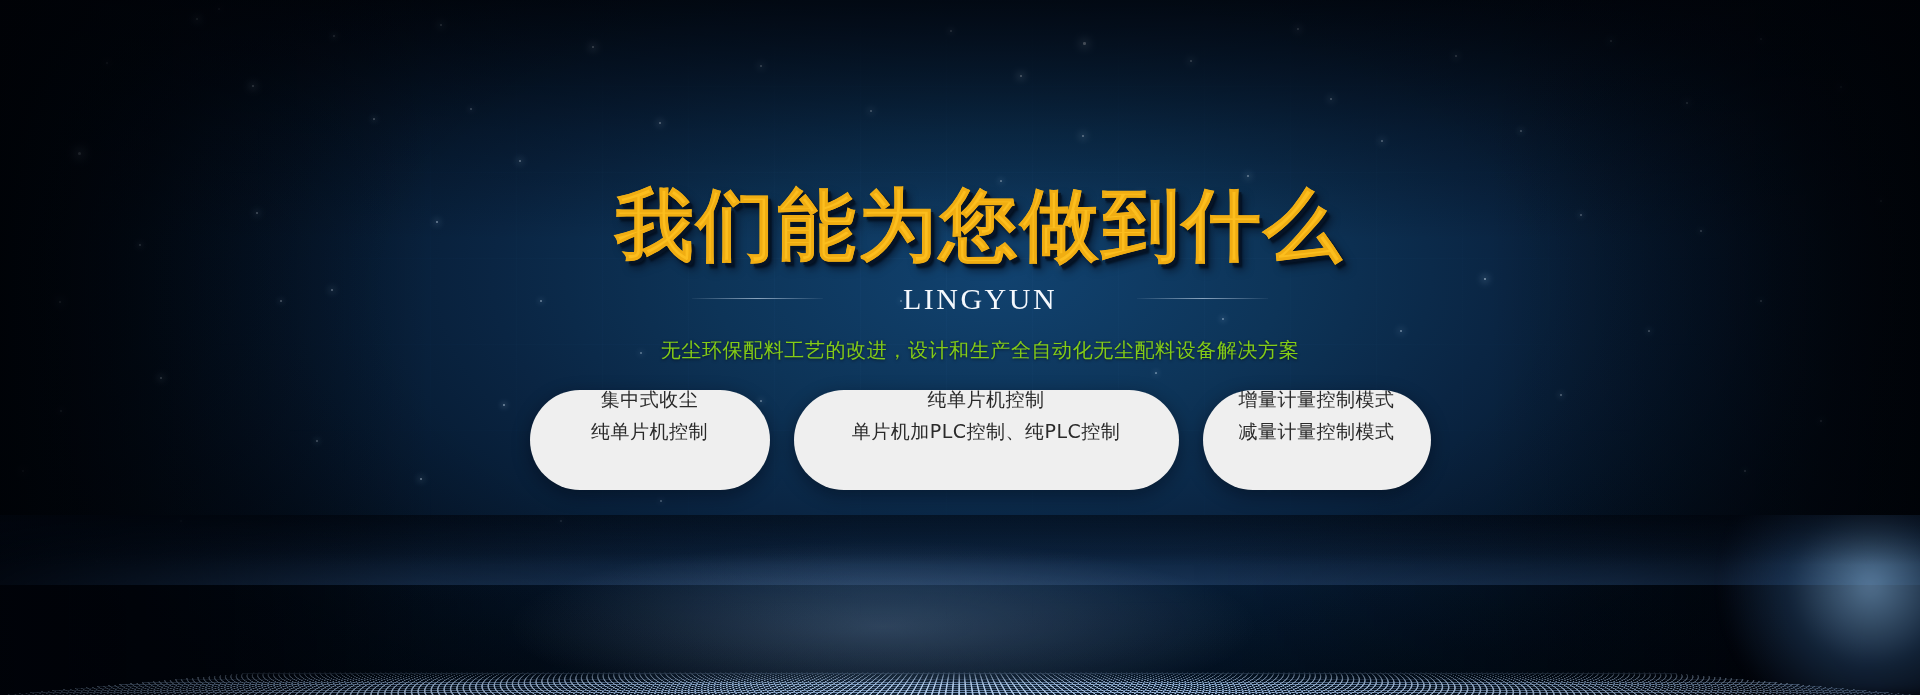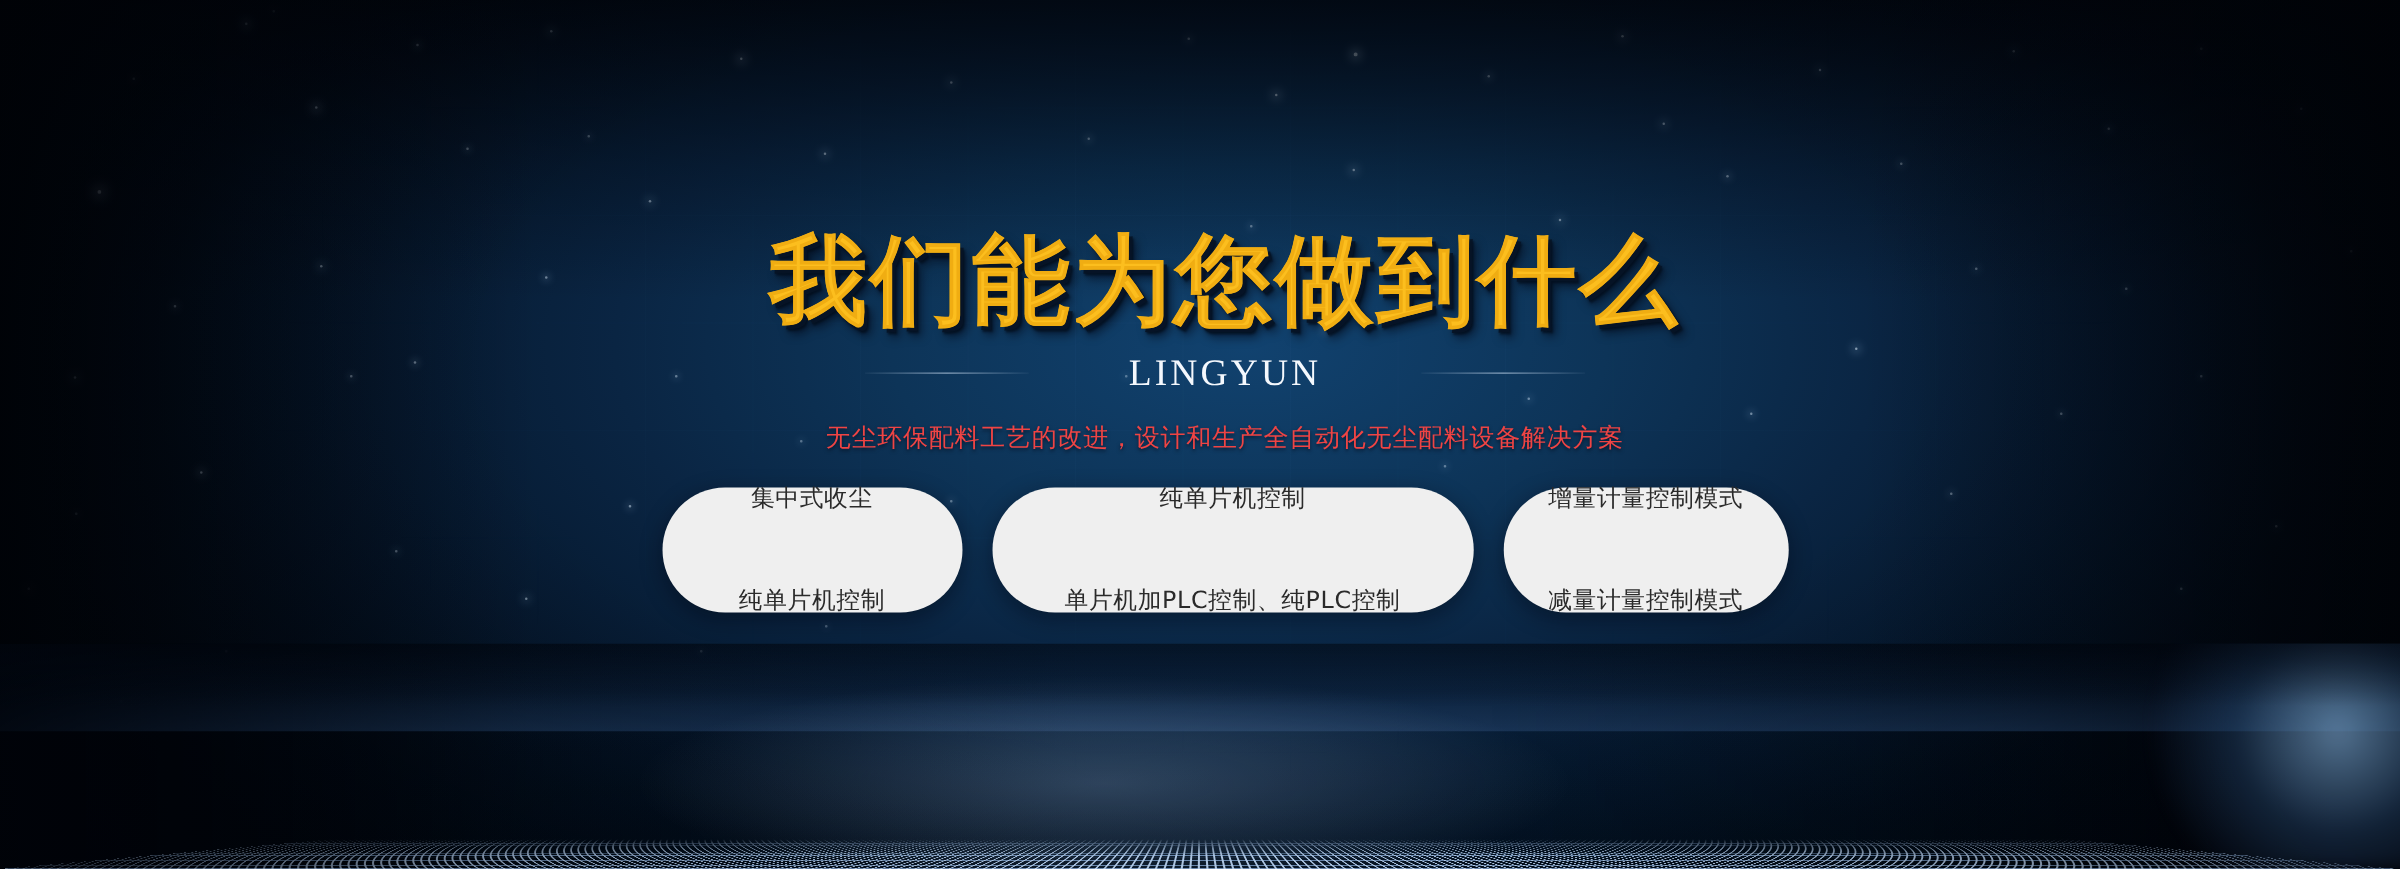--- a/index.html
+++ b/index.html
@@ -156,38 +156,38 @@
     font-weight:normal;
     letter-spacing:2.5px;
     color:#f4f8fd;
     white-space:nowrap;
   }
 
   .tagline {
     margin-top:21px;
     font-family:Liberation Serif, serif;
     font-size:20px;
-    color:#ef4444;
+    color:#84cc16;
     letter-spacing:0.6px;
     white-space:nowrap;
     text-shadow:0 1px 3px rgba(0,6,18,0.6);
   }
 
   
   .pill-row {
     margin-top:26px;
     display:flex; align-items:center;
     gap:24px;
   }
   .pill {
     background:#efefef;
     border-radius:58px;
     height:100px;
     display:flex; flex-direction:column;
-    align-items:center; justify-content:space-between;
+    align-items:center; justify-content:flex-start;
     gap:13px;
     box-shadow:0 5px 18px rgba(0,4,14,0.42);
   }
   .pill-1 { width:240px; }
   .pill-2 { width:228px; }
   .pill-3 { width:385px; }
 
   .pill-line {
     font-family:"DejaVu Sans", sans-serif;
     font-size:19px;

